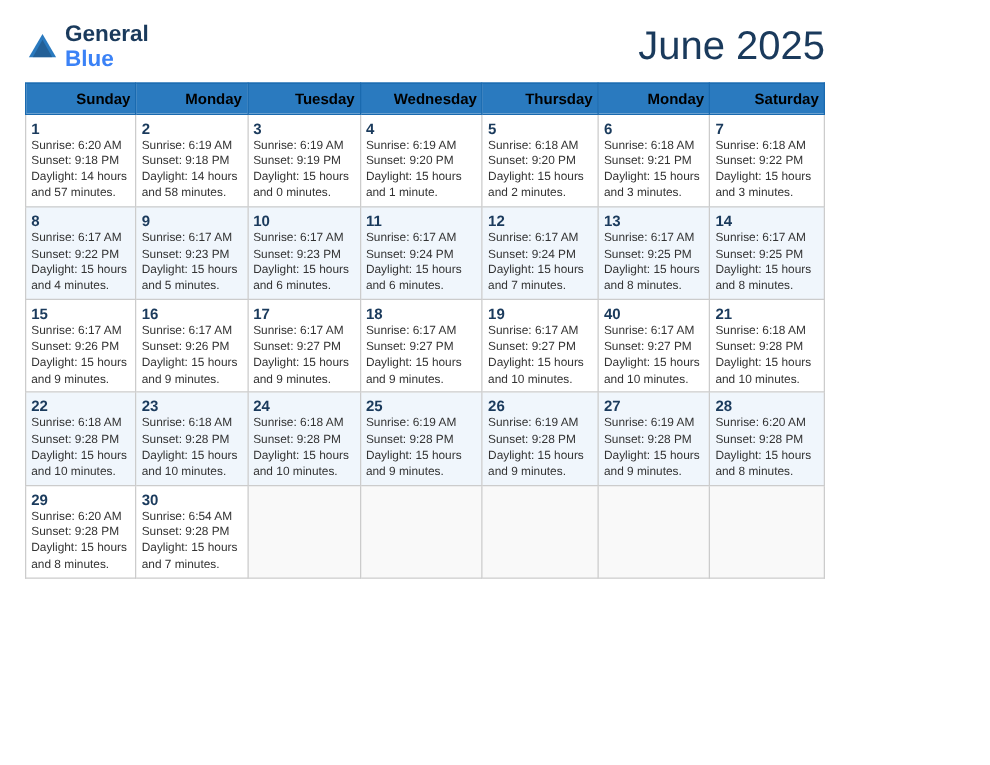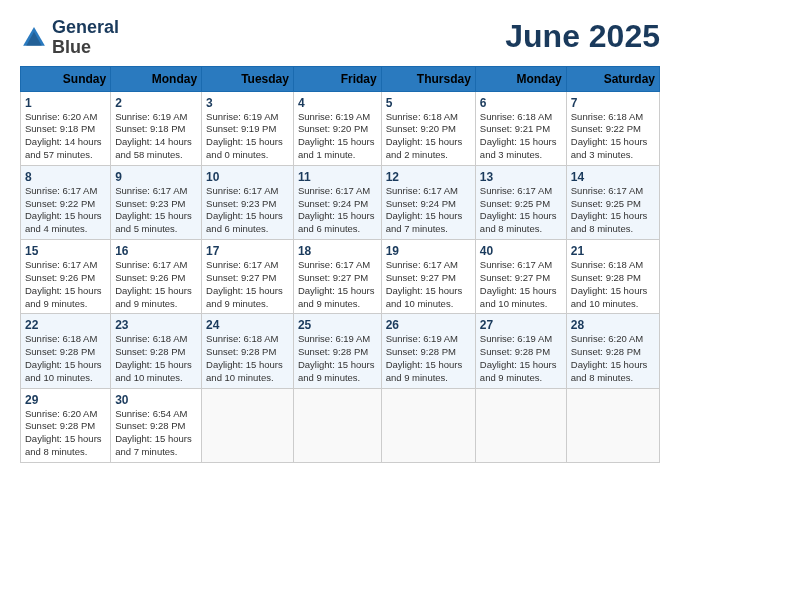--- a/index.html
+++ b/index.html
@@ -27,32 +27,32 @@
       align-items: center;
       gap: 4px;
     }
     .logo-text {
       font-size: 18px;
       font-weight: bold;
       color: #1a3a5c;
       line-height: 1.1;
     }
     .logo-blue {
-      color: #404040;
+      color: #3b82f6;
     }
     .logo-icon {
       width: 28px;
       height: 28px;
     }
     .title-block {
       text-align: right;
     }
     .main-title {
       font-size: 32px;
-      font-weight: bold;
+      font-weight: normal;
       color: #1a3a5c;
     }
     .subtitle {
       font-size: 14px;
       color: #444;
     }
     .calendar {
       width: 100%;
       border-collapse: collapse;
       border: 1px solid #ccc;
@@ -116,21 +116,21 @@
       <div class="main-title">June 2025</div>
     </div>
   </div>
 
   <table class="calendar">
     <thead>
       <tr>
         <th>Sunday</th>
         <th>Monday</th>
         <th>Tuesday</th>
-        <th>Friday</th>
+        <th>Wednesday</th>
         <th>Thursday</th>
         <th>Monday</th>
         <th>Saturday</th>
       </tr>
     </thead>
     <tbody id="calendar-body">
     <tr>
           <td>
             <span class="day-num">1</span>
             <div class="day-info" style="white-space: pre-line;">Sunrise: 6:20 AM

